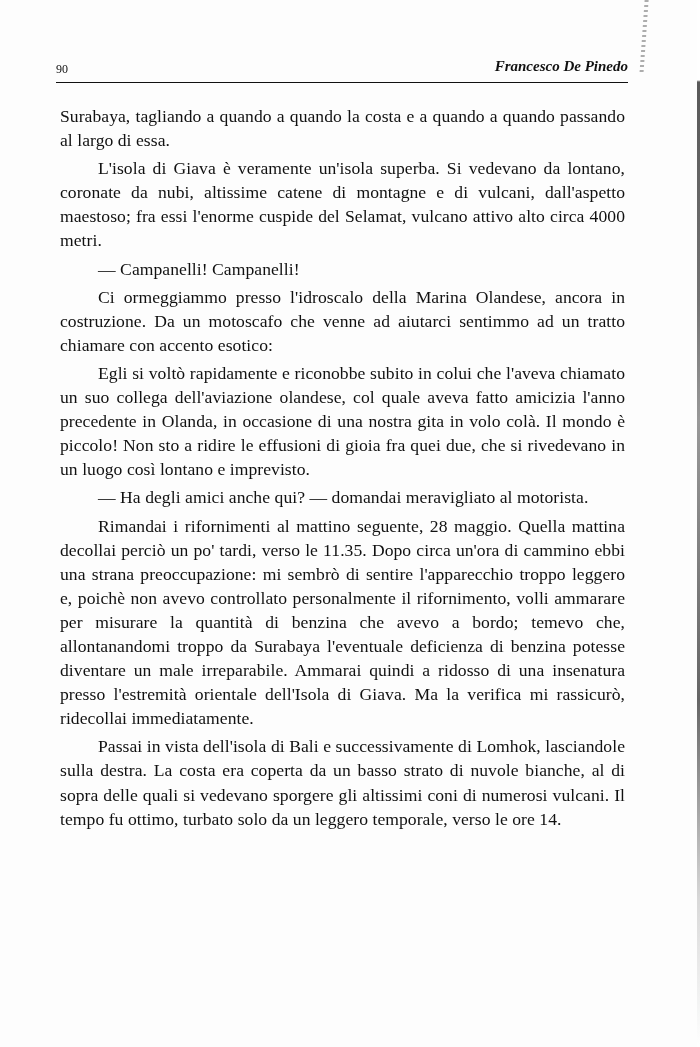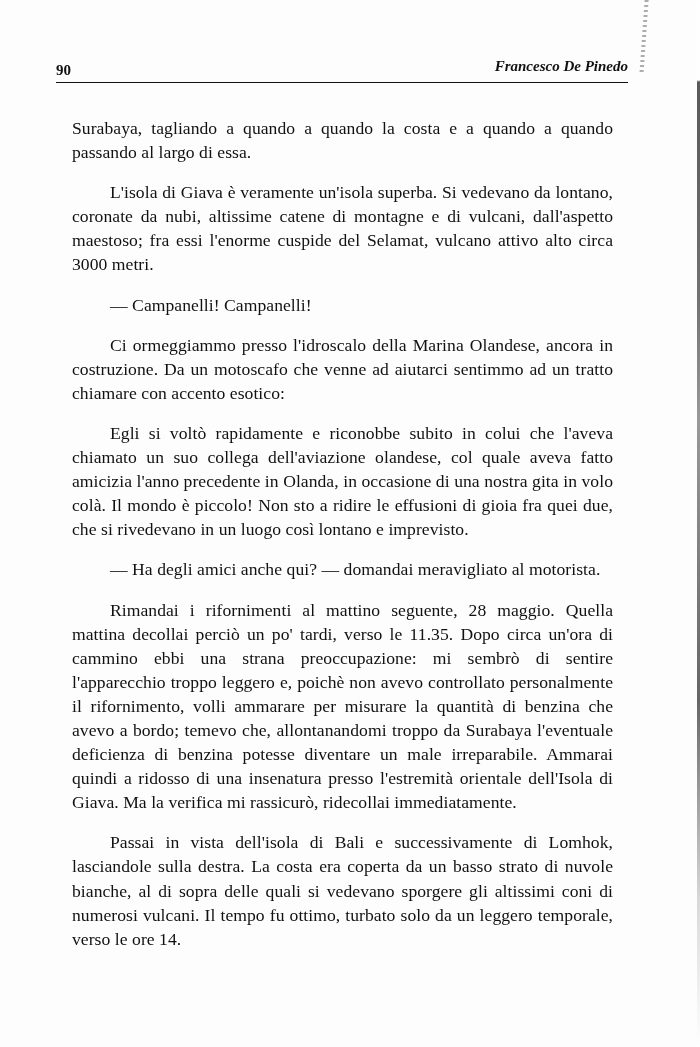--- a/index.html
+++ b/index.html
@@ -40,22 +40,22 @@
       position: absolute;
       left: 56px;
       top: 56px;
       width: 572px;
       height: 24px;
     }
     .page-number {
       position: absolute;
       left: 0;
       top: 6px;
-      font-size: 15px;
-      font-weight: bold;
+      font-size: 12px;
+      font-weight: normal;
     }
     .running-title {
       position: absolute;
       left: 0;
       right: 0;
       top: 2px;
       text-align: right;
       font-size: 15px;
       font-style: italic;
       font-weight: bold;
@@ -72,21 +72,21 @@
       position: absolute;
       left: 56px;
       top: 100px;
       width: 573px;
       font-size: 17.6px;
       line-height: 24.1px;
       text-align: justify;
       letter-spacing: 0.05px;
     }
     .body-text p {
-      margin: 16px;
+      margin: 4px;
       padding: 0;
     }
     .body-text p.indent {
       text-indent: 38px;
     }
   </style>
 </head>
 <body>
 
 <div class="page">
@@ -94,21 +94,21 @@
   <div class="right-edge"></div>
 
   <div class="header">
     <span class="page-number">90</span>
     <span class="running-title">Francesco De Pinedo</span>
   </div>
   <div class="header-rule"></div>
 
   <div class="body-text">
     <p>Surabaya, tagliando a quando a quando la costa e a quando a quando passando al largo di essa.</p>
-    <p class="indent">L'isola di Giava è veramente un'isola superba. Si vedevano da lontano, coronate da nubi, altissime catene di montagne e di vulcani, dall'aspetto maestoso; fra essi l'enorme cuspide del Selamat, vulcano attivo alto circa 3000 metri.</p>
+    <p class="indent">L'isola di Giava è veramente un'isola superba. Si vedevano da lontano, coronate da nubi, altissime catene di montagne e di vulcani, dall'aspetto maestoso; fra essi l'enorme cuspide del Selamat, vulcano attivo alto circa 4000 metri.</p>
     <p class="indent">— Campanelli! Campanelli!</p>
     <p class="indent">Ci ormeggiammo presso l'idroscalo della Marina Olandese, ancora in costruzione. Da un motoscafo che venne ad aiutarci sentimmo ad un tratto chiamare con accento esotico:</p>
     <p class="indent">Egli si voltò rapidamente e riconobbe subito in colui che l'aveva chiamato un suo collega dell'aviazione olandese, col quale aveva fatto amicizia l'anno precedente in Olanda, in occasione di una nostra gita in volo colà. Il mondo è piccolo! Non sto a ridire le effusioni di gioia fra quei due, che si rivedevano in un luogo così lontano e imprevisto.</p>
     <p class="indent">— Ha degli amici anche qui? — domandai meravigliato al motorista.</p>
     <p class="indent">Rimandai i rifornimenti al mattino seguente, 28 maggio. Quella mattina decollai perciò un po' tardi, verso le 11.35. Dopo circa un'ora di cammino ebbi una strana preoccupazione: mi sembrò di sentire l'apparecchio troppo leggero e, poichè non avevo controllato personalmente il rifornimento, volli ammarare per misurare la quantità di benzina che avevo a bordo; temevo che, allontanandomi troppo da Surabaya l'eventuale deficienza di benzina potesse diventare un male irreparabile. Ammarai quindi a ridosso di una insenatura presso l'estremità orientale dell'Isola di Giava. Ma la verifica mi rassicurò, ridecollai immediatamente.</p>
     <p class="indent">Passai in vista dell'isola di Bali e successivamente di Lomhok, lasciandole sulla destra. La costa era coperta da un basso strato di nuvole bianche, al di sopra delle quali si vedevano sporgere gli altissimi coni di numerosi vulcani. Il tempo fu ottimo, turbato solo da un leggero temporale, verso le ore 14.</p>
   </div>
 </div>
 
 </body></html>

